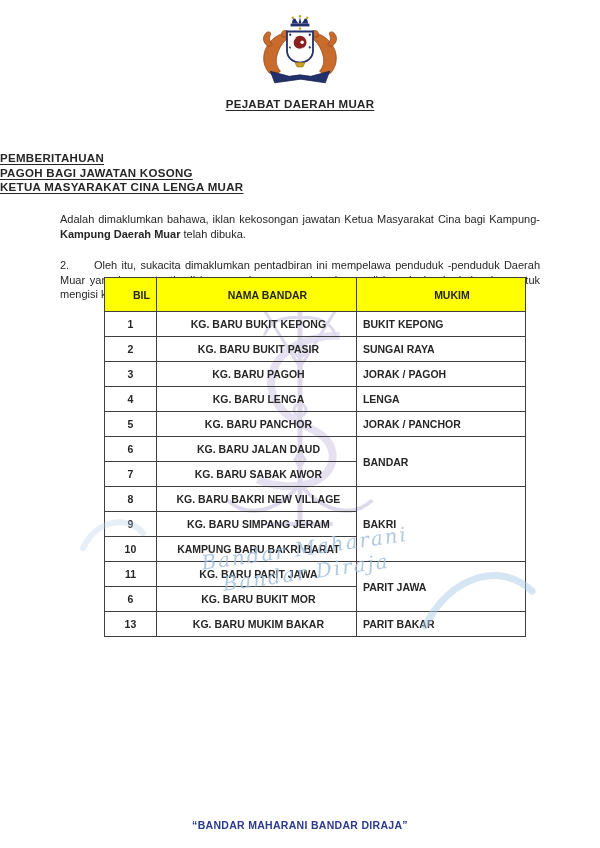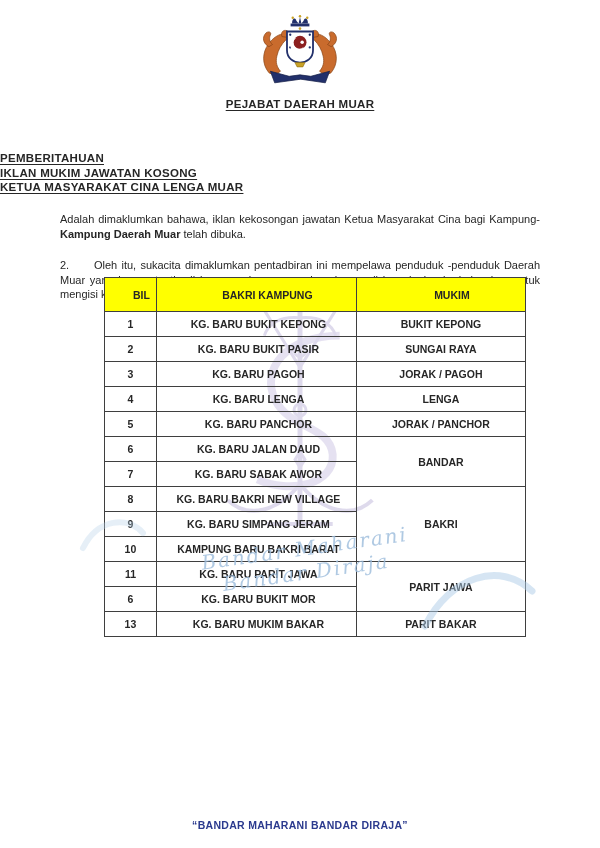--- a/index.html
+++ b/index.html
@@ -41,21 +41,21 @@
   }
   .kampung-table th{
     background:#ffff00;height:33px;text-align:center;font-size:10.5px;padding-left:28px;
   }
   .kampung-table td{height:24px;background:transparent;}
   .col-bil{width:34px;}
   .col-kampung{width:200px;}
   .col-mukim{width:169px;}
   .c-bil{text-align:center;}
   .c-kampung{text-align:center;padding-left:10px !important;}
-  .c-mukim{text-align:center;}
+  .c-mukim{}
   
   .wm-emblem{position:absolute;top:276px;left:186px;opacity:.42;pointer-events:none;}
   .wm-script{
     position:absolute;top:534px;left:202px;width:240px;
     transform:rotate(-8deg);
     font-family:"DejaVu Serif",serif;font-style:italic;
     font-size:20px;line-height:24px;letter-spacing:2px;
     color:#9cbcdc;opacity:.8;pointer-events:none;
   }
   .wm-script .l2{margin-left:18px;}
@@ -109,21 +109,21 @@
 
       <path d="M58,66 h14 l-3,6 h-8 z" fill="#c9a227" stroke="#8a6a10" stroke-width=".8"></path>
 
       <path d="M24,78 L50,85 L65,83 L80,85 L106,78 L100,94 L66,89 L30,94 Z" fill="#22306b" stroke="#141d45" stroke-width="1"></path>
     </svg>
   </div>
 
   <div class="doc-title">PEJABAT DAERAH MUAR</div>
   <div class="notice-block">
     <div>PEMBERITAHUAN</div>
-    <div>IKLAN MUKIM JAWATAN KOSONG</div>
+    <div>PAGOH BAGI JAWATAN KOSONG</div>
     <div>KETUA MASYARAKAT CINA LENGA MUAR</div>
   </div>
 
   <div class="para para1"><span>Adalah dimaklumkan bahawa, iklan kekosongan jawatan Ketua Masyarakat Cina bagi Kampung-</span><b>Kampung Daerah Muar</b><span> telah dibuka.</span></div>
 
   <div class="para para2"><span class="num">2.</span><span>Oleh itu, sukacita dimaklumkan pentadbiran ini mempelawa penduduk -penduduk Daerah Muar yang bermastautin di kampung-kampung sebagaimana di bawah dan berkelayakan untuk mengisi kekosongan jawatan Ketua Masyarakat Cina :-</span></div>
 
   <div class="wm-emblem">
     <svg width="228" height="258" viewBox="0 0 230 260" fill="none" stroke="#b3a8d4">
       <path d="M115,8 V252" stroke-width="5"></path>
@@ -143,21 +143,21 @@
 
   <table class="kampung-table">
     <colgroup>
       <col class="col-bil">
         <col class="col-kampung">
         <col class="col-mukim">
     </colgroup>
     <thead>
       <tr>
         <th>BIL</th>
-        <th>BAKRI KAMPUNG</th>
+        <th>NAMA BANDAR</th>
         <th>MUKIM</th>
       </tr>
     </thead>
     <tbody>
         <tr>
           <td class="c-bil">1</td>
           <td class="c-kampung">KG. BARU BUKIT KEPONG</td>
           <td class="c-mukim" rowspan="1">BUKIT KEPONG</td>
         </tr>
         <tr>

